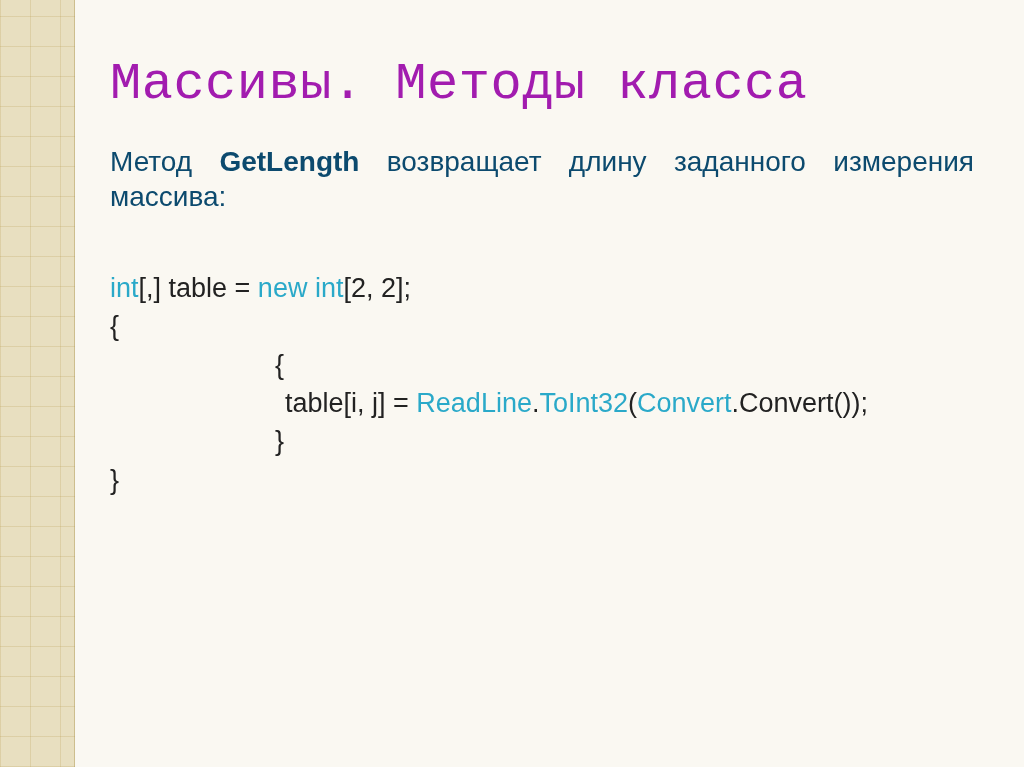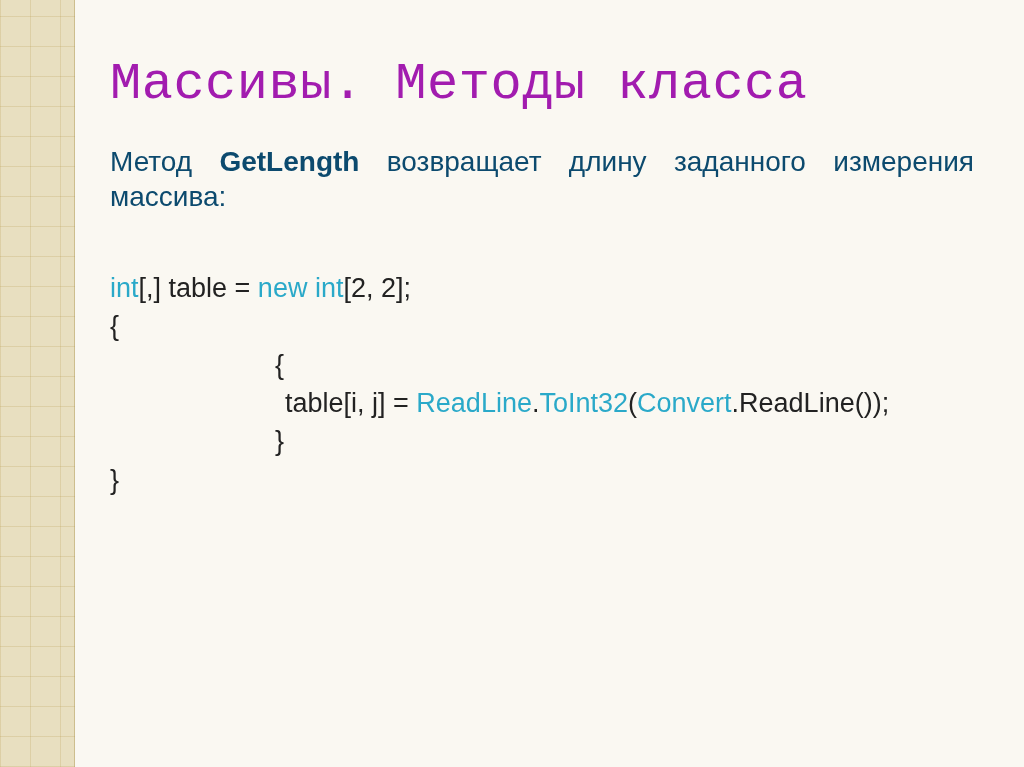--- a/index.html
+++ b/index.html
@@ -64,20 +64,20 @@
       <span>Метод </span><span class="bold">GetLength</span><span> возвращает длину заданного измерения массива:</span>
     </div>
 
     <div class="code">
       <div>
         <span class="kw">int</span><span>[,] table = </span><span class="kw">new int</span><span>[2, 2];</span>
       </div>
       <div>{</div>
       <div class="ind2">{</div>
       <div class="ind3">
-        <span>table[i, j] = </span><span class="kw">ReadLine</span><span>.</span><span class="kw">ToInt32</span><span>(</span><span class="kw">Convert</span><span>.ReadLine());</span>
+        <span>table[i, j] = </span><span class="kw">ReadLine</span><span>.</span><span class="kw">ToInt32</span><span>(</span><span class="kw">Convert</span><span>.Convert());</span>
       </div>
       <div class="ind2">}</div>
       <div>}</div>
     </div>
 
   </div>
 </div>
 
 </body></html>

